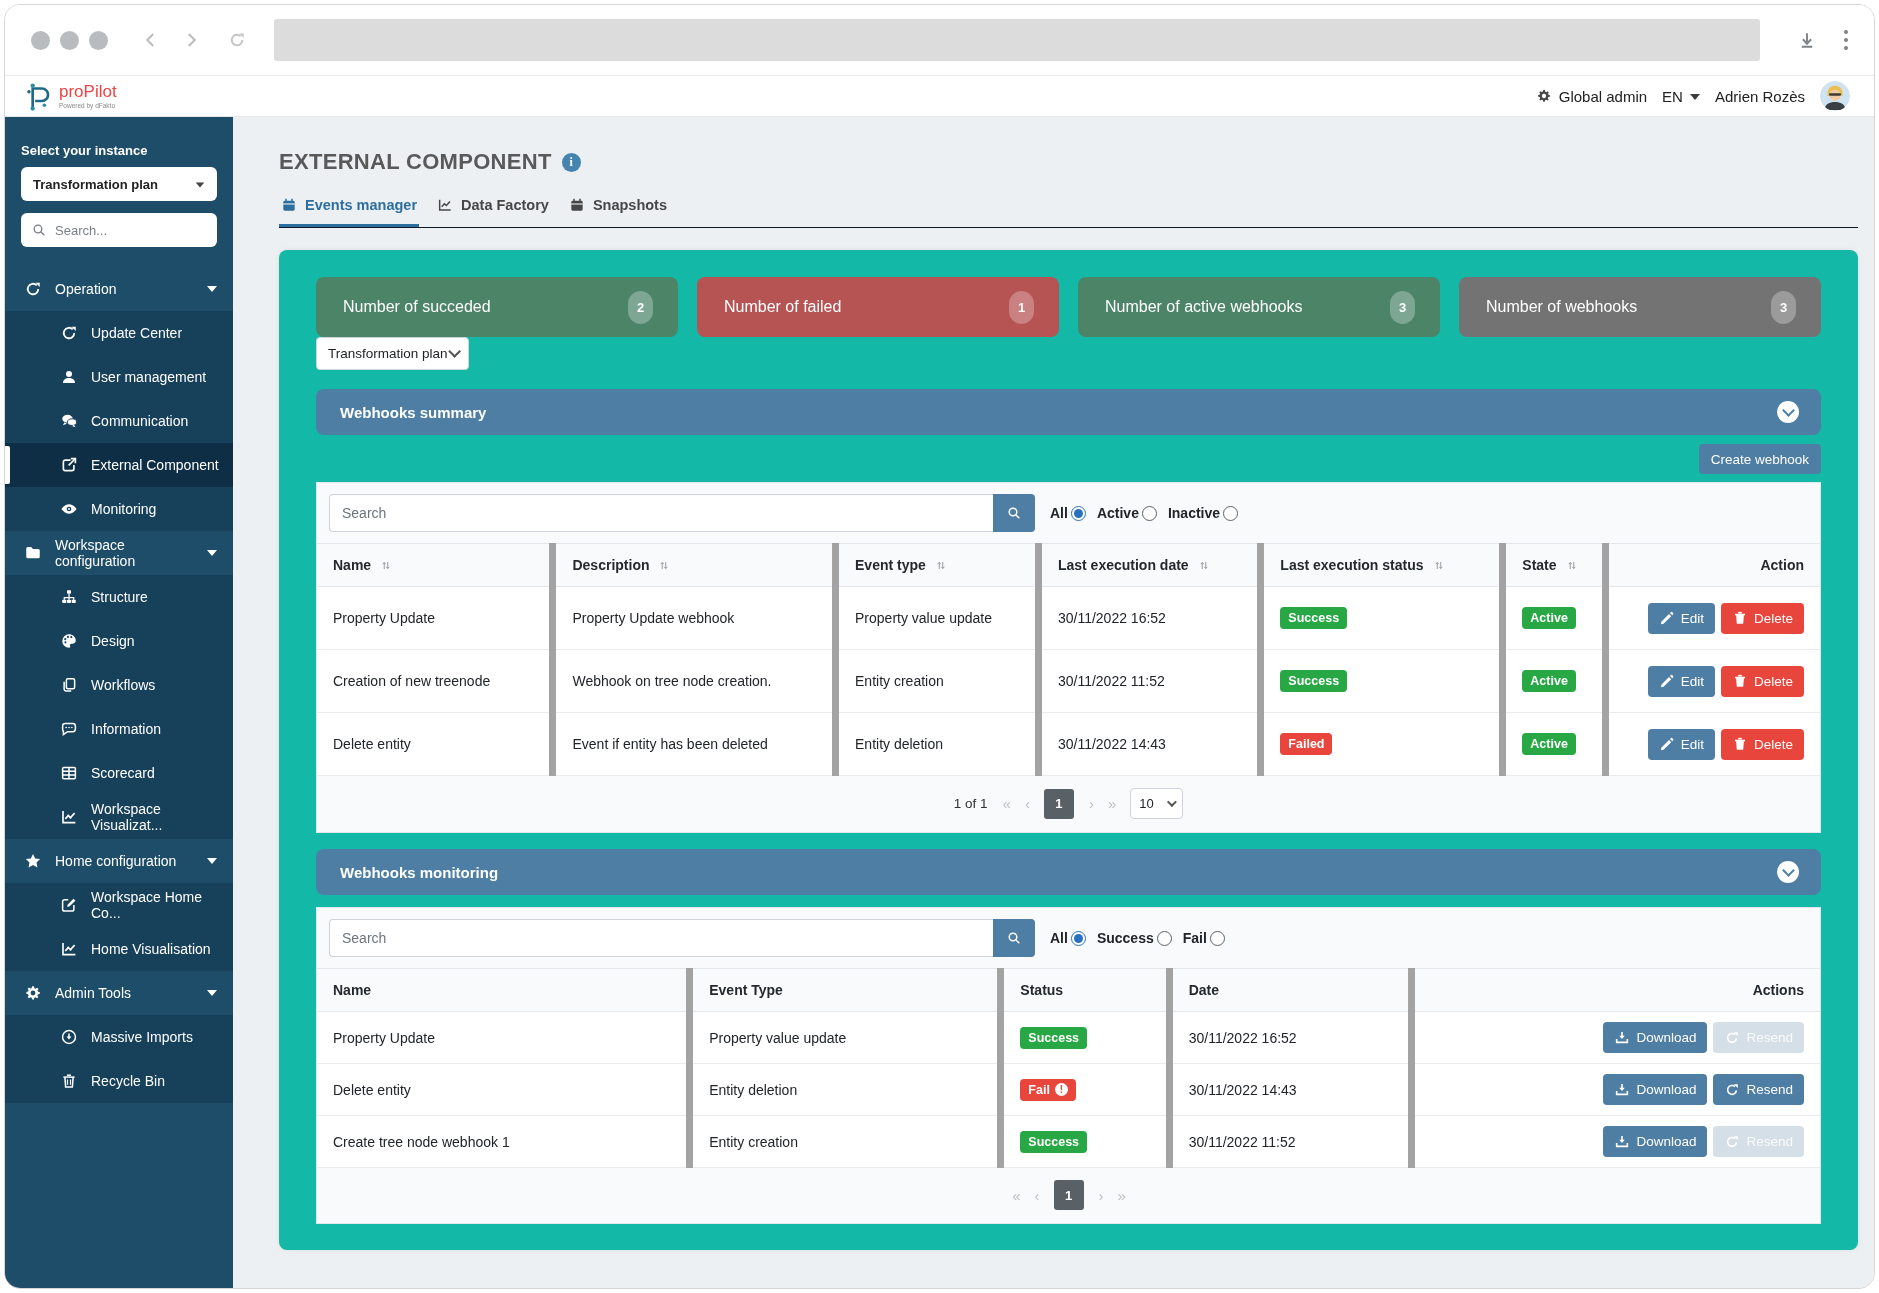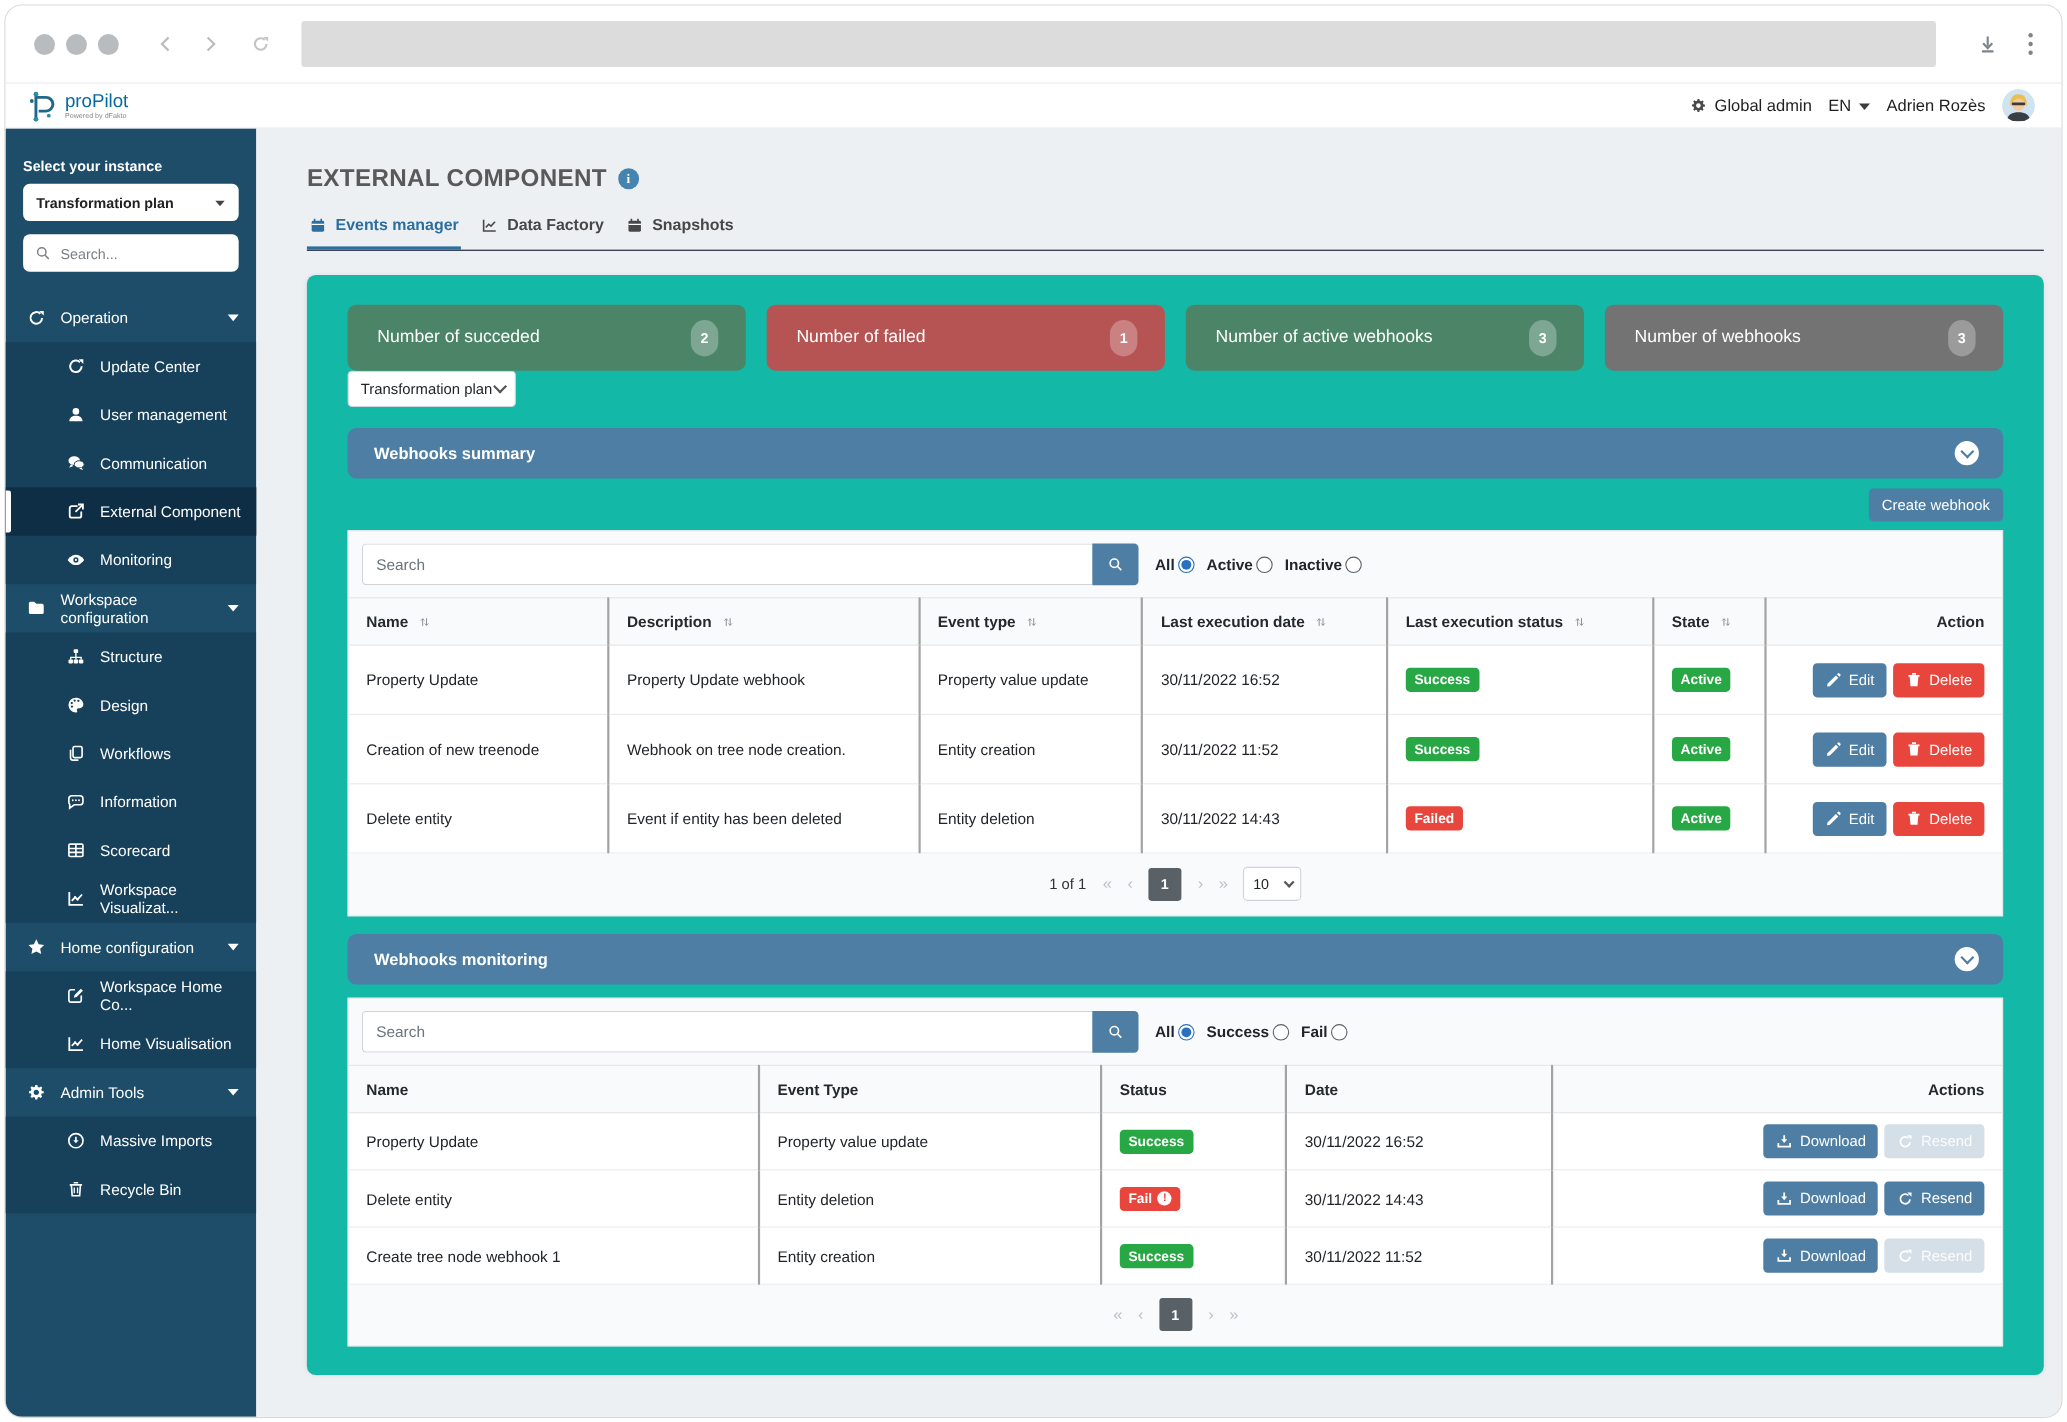--- a/index.html
+++ b/index.html
@@ -12,21 +12,21 @@
   .traffic span { width:19px; height:19px; border-radius:50%; background:#b9bcbe; }
   .nav-btns { display:flex; gap:22px; margin-right:28px; align-items:center; color:#b9bcbe; }
   .url-bar { flex:1; height:42px; background:#dcdcdc; border-radius:3px; margin-right:38px; }
   .chrome-right { display:flex; gap:28px; align-items:center; color:#7f8488; }
   .kebab { display:flex; flex-direction:column; gap:3.5px; }
   .kebab i { width:4.5px; height:4.5px; border-radius:50%; background:#7f8488; }
 
   
   .app-header { height:42px; border-top:1px solid #ececec; border-bottom:1px solid #e7e7e7; display:flex; align-items:center; justify-content:space-between; padding:0 24px 0 20px; background:#fff; }
   .brand { display:flex; align-items:center; gap:7px; }
-  .brand-text-main { font-size:17px; color:#0369a1; font-weight:500; line-height:1; }
+  .brand-text-main { font-size:17px; color:#ef4444; font-weight:500; line-height:1; }
   .brand-text-sub { font-size:6.5px; color:#8a8a8a; margin-top:2px; }
   .header-right { display:flex; align-items:center; gap:15px; font-size:15px; color:#212121; }
   .hr-item { display:flex; align-items:center; gap:7px; }
   .caret { width:0; height:0; border-left:5px solid transparent; border-right:5px solid transparent; border-top:6px solid #3c3c3c; margin-top:2px; }
   .avatar { width:30px; height:30px; border-radius:50%; overflow:hidden; flex:none; }
 
   
   .app-body { display:flex; height:1171px; }
   .sidebar { width:228px; background:#1d4d68; color:#fff; flex:none; }
   .main { flex:1; background:#edf0f3; padding:24px 16px 0 24px; overflow:hidden; }
@@ -87,21 +87,21 @@
   .radio { width:15px; height:15px; border-radius:50%; border:1.6px solid #5a6268; position:relative; background:#fff; }
   .radio.sel { border-color:#2a70c0; }
   .radio.sel::after { content:""; position:absolute; inset:2px; border-radius:50%; background:#2a70c0; }
 
   table { width:100%; border-collapse:collapse; table-layout:fixed; }
   th { background:#f9fafb; text-align:left; font-size:14px; color:#24292e; padding:13px 16px; border-bottom:1px solid #e3e6ea; border-top:1px solid #e3e6ea; }
   th .th-inner { display:flex; align-items:center; gap:9px; }
   th.right, td.right { text-align:right; }
   td { background:#fff; font-size:14px; color:#212529; padding:0 16px; border-bottom:1px solid #e9ebee; }
   .t-sum td { height:63px; } .t-mon td { height:52px; }
-  th + th, td + td { border-left:2px solid #a3a3a3; }
+  th + th, td + td { border-left:7px solid #a3a3a3; }
   .badge { display:inline-flex; align-items:center; gap:5px; padding:4px 8px; border-radius:4px; color:#fff; font-size:12.5px; font-weight:bold; }
   .badge.success, .badge.active { background:#28a745; }
   .badge.failed, .badge.fail { background:#e8463d; }
   .fail-ico { width:13px; height:13px; border-radius:50%; background:#fff; color:#e8463d; font-size:10px; font-weight:bold; display:flex; align-items:center; justify-content:center; }
   .cell-actions { display:flex; justify-content:flex-end; gap:6px; }
   .btn { border:none; height:31px; border-radius:4px; color:#fff; font-size:13.5px; display:inline-flex; align-items:center; gap:6px; padding:0 11px; cursor:pointer; font-family:"Liberation Sans",sans-serif; }
   .btn-blue { background:#4e7ea3; } .btn-red { background:#e8463d; }
   .btn-disabled { background:#d5dfe7; color:#fbfcfd; cursor:default; }
 
   .pager { display:flex; align-items:center; justify-content:center; gap:15px; padding:12px 0 13px; font-size:13.5px; color:#333; background:#f9fafb; }

